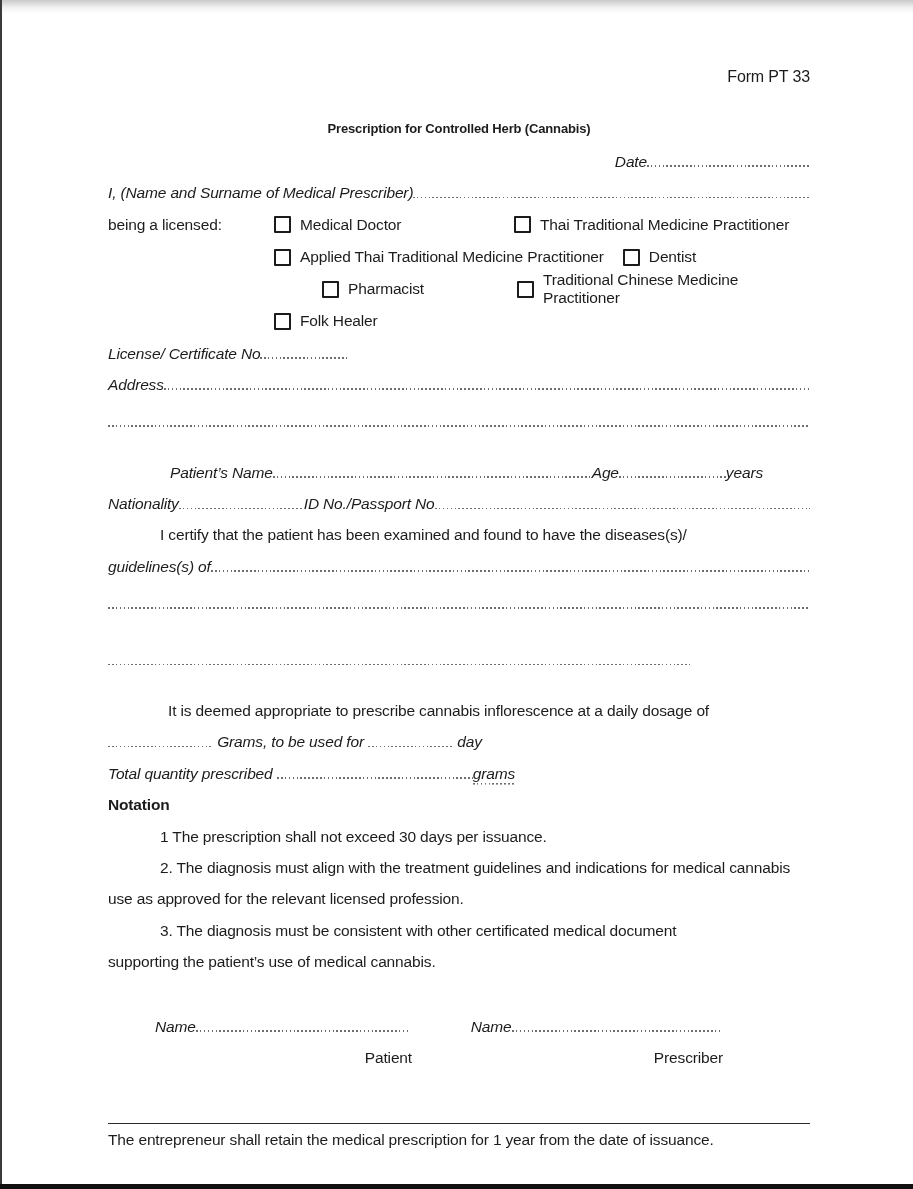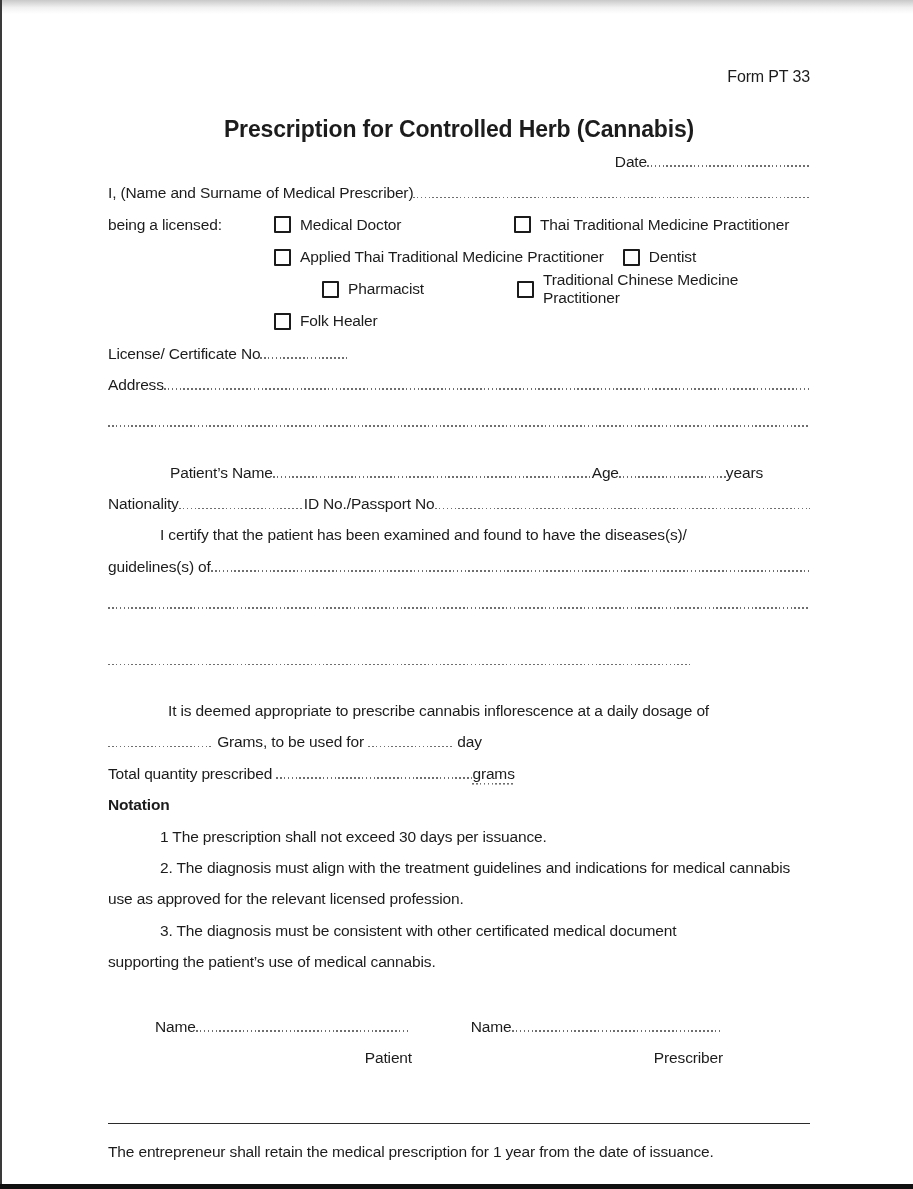--- a/index.html
+++ b/index.html
@@ -8,35 +8,35 @@
     font-family:"Liberation Sans","DejaVu Sans",sans-serif;
     color:#1c1c1c;font-size:15.5px;letter-spacing:-0.15px;
   }
   .edge-top{position:absolute;top:0;left:0;width:913px;height:14px;
     background:linear-gradient(#c9c9c9,#f2f2f2 55%,#ffffff);pointer-events:none;}
   .edge-left{position:absolute;top:0;left:0;width:2px;height:1189px;background:#3a3a3a;pointer-events:none;}
   .edge-bottom{position:absolute;bottom:0;left:0;width:913px;height:5px;background:#101010;pointer-events:none;}
 
   .content{position:absolute;top:64px;left:108px;width:702px;}
 
-  .line{display:flex;align-items:baseline;height:31.4px;white-space:nowrap;}
+  .line{display:flex;align-items:baseline;height:31.4px;white-space:nowrap;font-style:italic;}
   .line span{line-height:31.4px;}
 
   .dots{
     display:inline-block;height:1.6px;margin-bottom:-3px;
     background:repeating-linear-gradient(90deg,#6e6e6e 0 1.6px,transparent 1.6px 3.9px);
   }
   .grow{flex:1 1 auto;}
 
   .dotline-row{height:31.4px;}
   .dotline{height:1.6px;margin-top:25px;
     background:repeating-linear-gradient(90deg,#6e6e6e 0 1.6px,transparent 1.6px 3.9px);}
 
   .form-no{text-align:right;font-size:16px;height:26px;line-height:26px;}
-  .title{text-align:center;font-weight:700;font-size:23px;height:34px;line-height:34px;margin-top:22px;}
+  .title{text-align:center;font-weight:700;font-size:13px;height:34px;line-height:34px;margin-top:22px;}
   .date-row{justify-content:flex-end;}
 
   .licensed{display:flex;align-items:flex-start;}
   .licensed-label{width:166px;flex:0 0 166px;line-height:32.2px;}
   .cb-col{flex:1 1 auto;}
   .cb-row{display:flex;align-items:center;height:32.2px;}
   .cb-item{display:flex;align-items:center;}
   .checkbox{
     display:inline-block;width:13px;height:13px;border:2px solid #1b1b1b;
     border-radius:1px;margin-right:9px;flex:0 0 13px;background:#fff;cursor:pointer;
@@ -59,21 +59,21 @@
     background-size:100% 1.6px;background-position:0 calc(100% - 5px);background-repeat:no-repeat;
   }
 
   .sign-row{margin-top:33px;}
   .cap-row{display:flex;height:31.4px;}
   .cap-row span{line-height:31.4px;text-align:right;}
   .cap-patient{display:inline-block;width:257px;margin-left:47px;text-align:center;}
   .cap-prescriber{display:inline-block;width:251px;margin-left:60px;text-align:center;padding-left:70px;box-sizing:border-box;}
 
   .divider{border:0;border-top:1.6px solid #2b2b2b;margin:50px 0 0 0;}
-  .footer-note{line-height:31.4px;margin-top:12px;}
+  .footer-note{line-height:31.4px;}
 
   .gap-ml-60{margin-left:60px;}
 </style>
 </head>
 <body>
 
 <div class="edge-top"></div>
 <div class="edge-left"></div>
 <div class="edge-bottom"></div>
 

